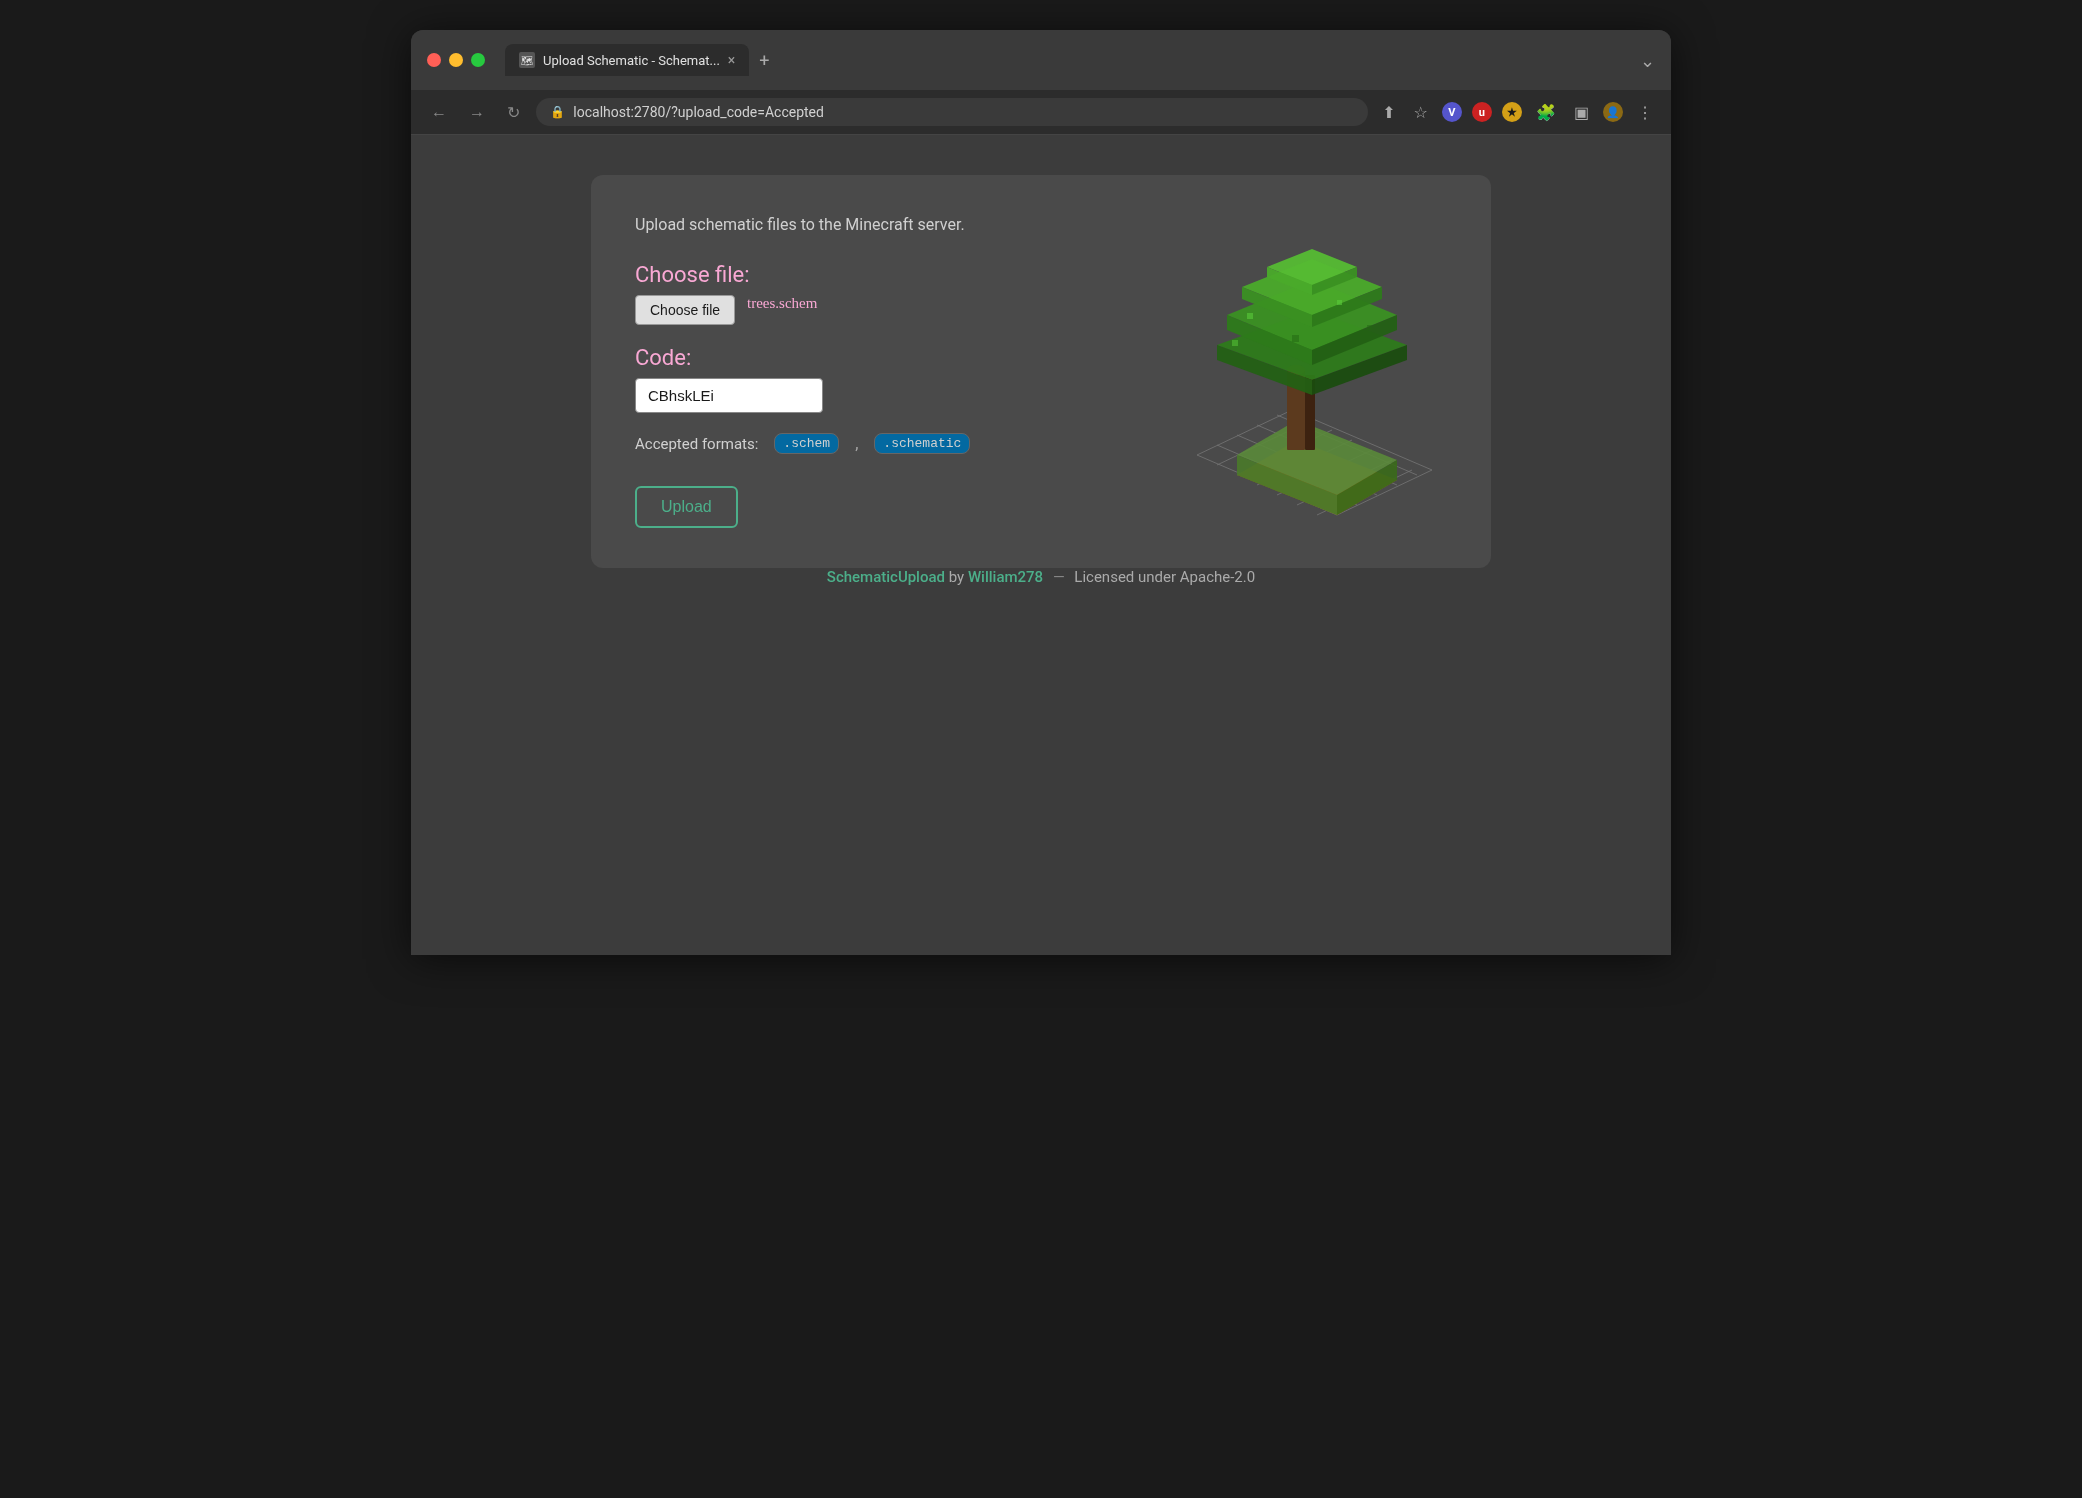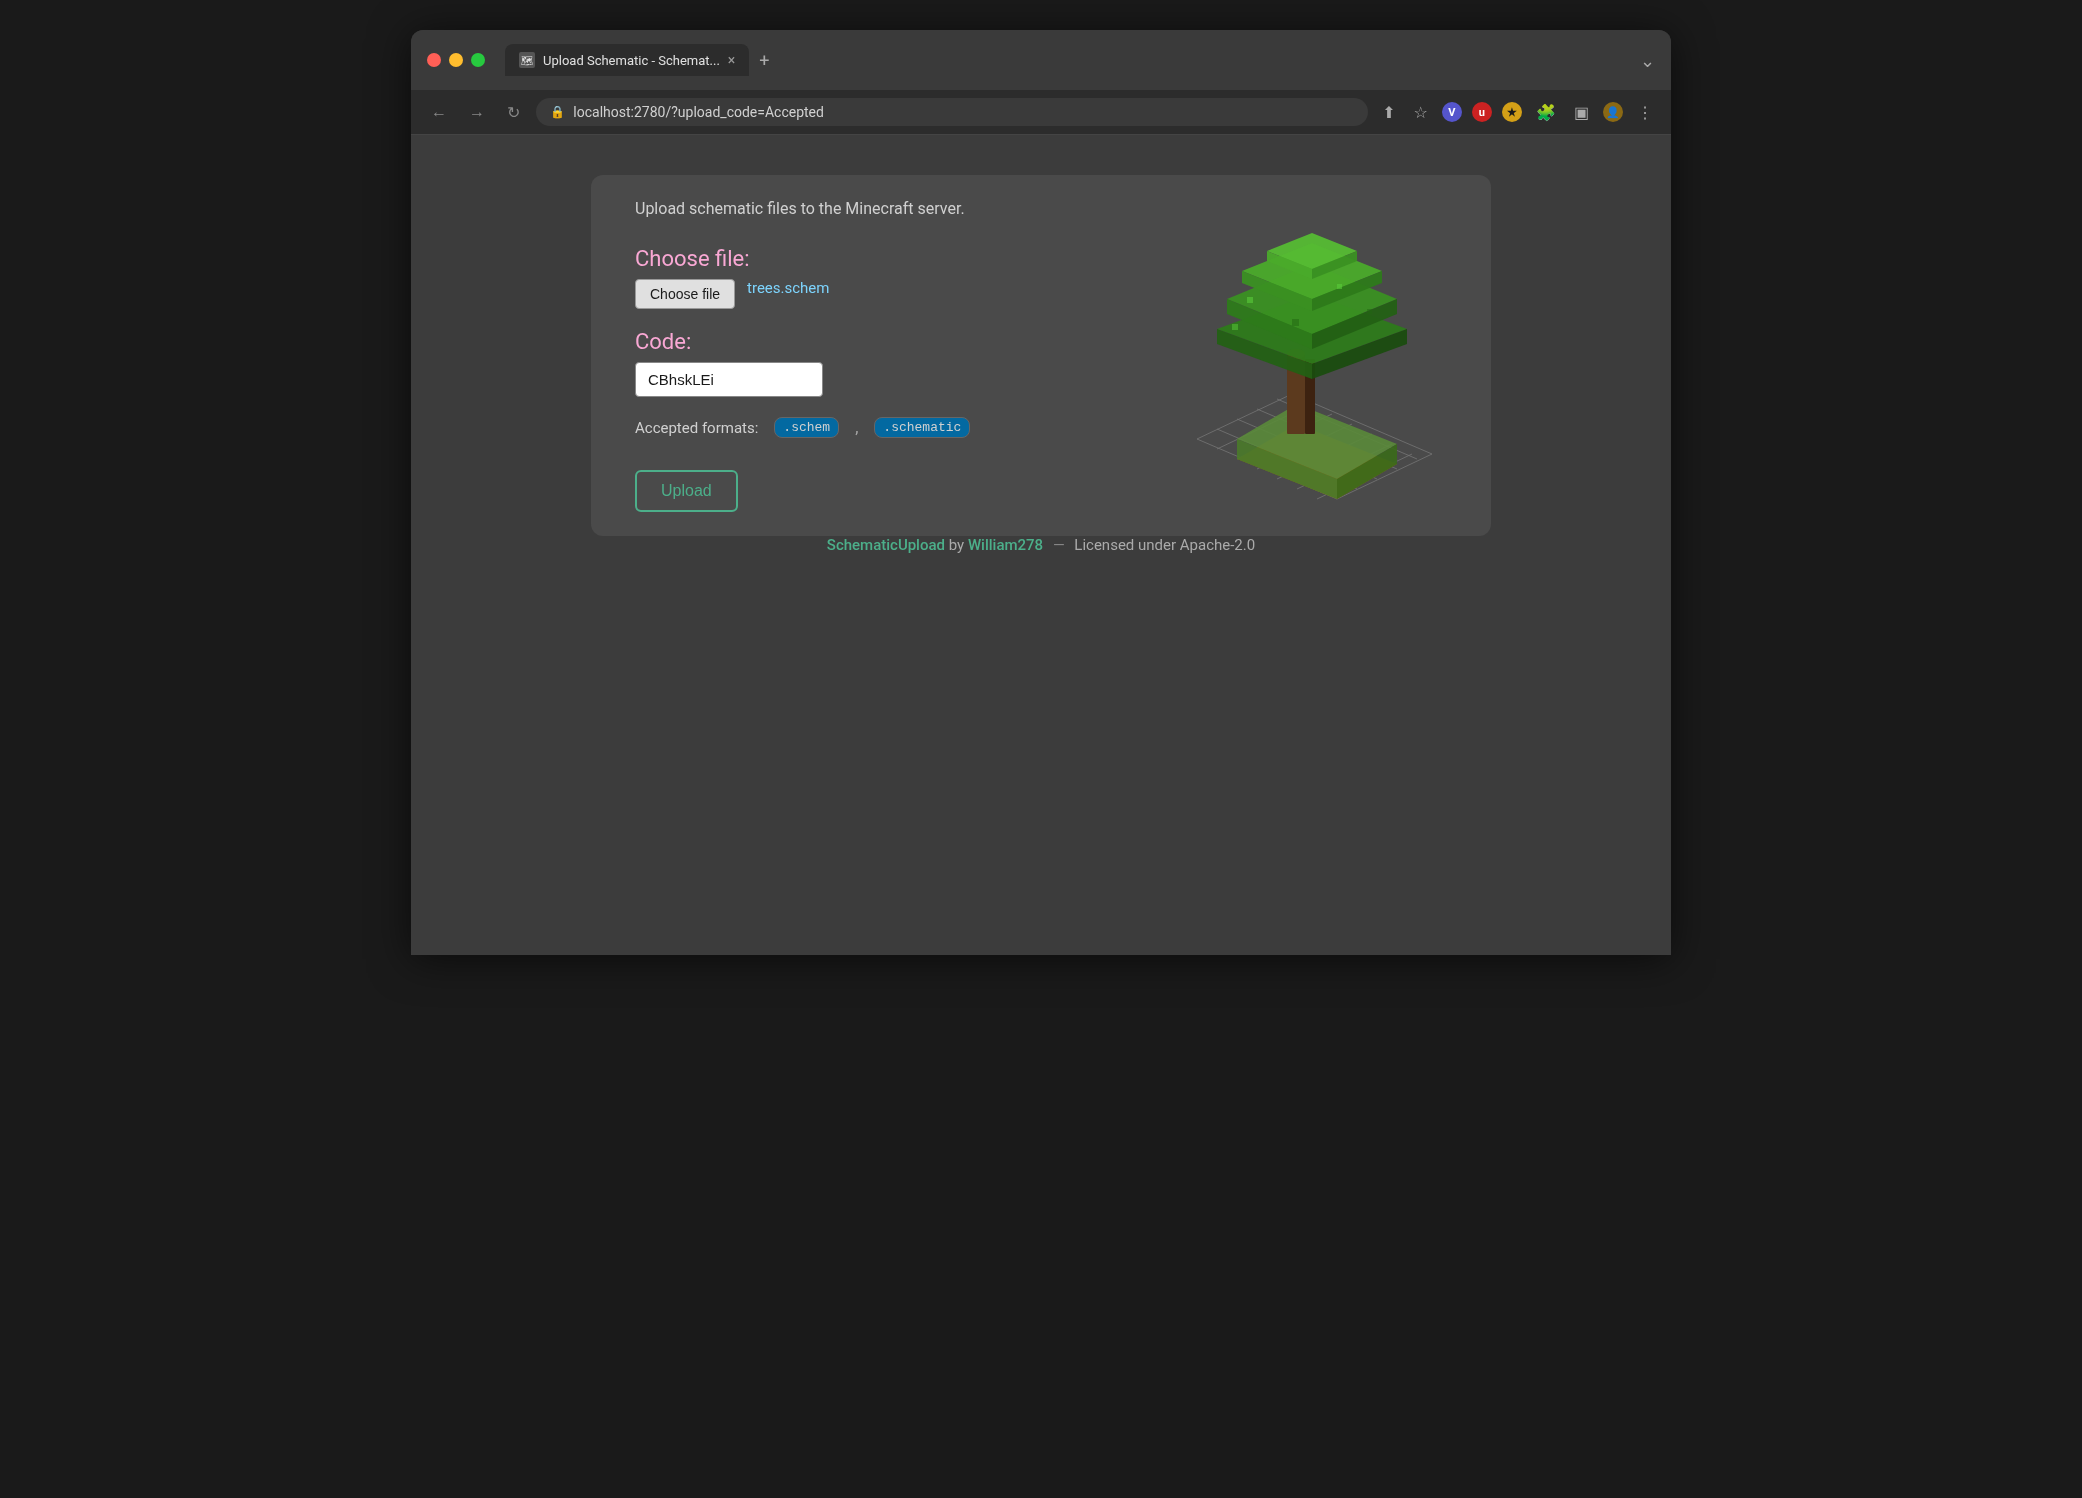--- a/index.html
+++ b/index.html
@@ -174,21 +174,21 @@
       color: #ffffff;
       font-size: 42px;
       font-weight: 700;
       margin-bottom: 36px;
       text-align: center;
     }
 
     .upload-card {
       background: #4a4a4a;
       border-radius: 12px;
-      padding: 24px 44px;
+      padding: 40px 44px;
       width: 900px;
       max-width: 100%;
       display: flex;
       gap: 40px;
       align-items: flex-start;
       position: relative;
     }
 
     .upload-form-section {
       flex: 1;
@@ -221,22 +221,23 @@
       background: #e0e0e0;
       color: #1a1a1a;
       border: 1px solid #999;
       padding: 6px 14px;
       border-radius: 4px;
       font-size: 14px;
       cursor: pointer;
     }
 
     .file-name-label {
-      color: #7dd3fc;
+      color: #f9a8d4;
       font-size: 15px;
+      font-family: Liberation Serif, serif;
     }
 
     .code-input {
       background: #ffffff;
       border: 1px solid #888;
       border-radius: 4px;
       padding: 8px 12px;
       font-size: 15px;
       color: #1a1a1a;
       width: 188px;

